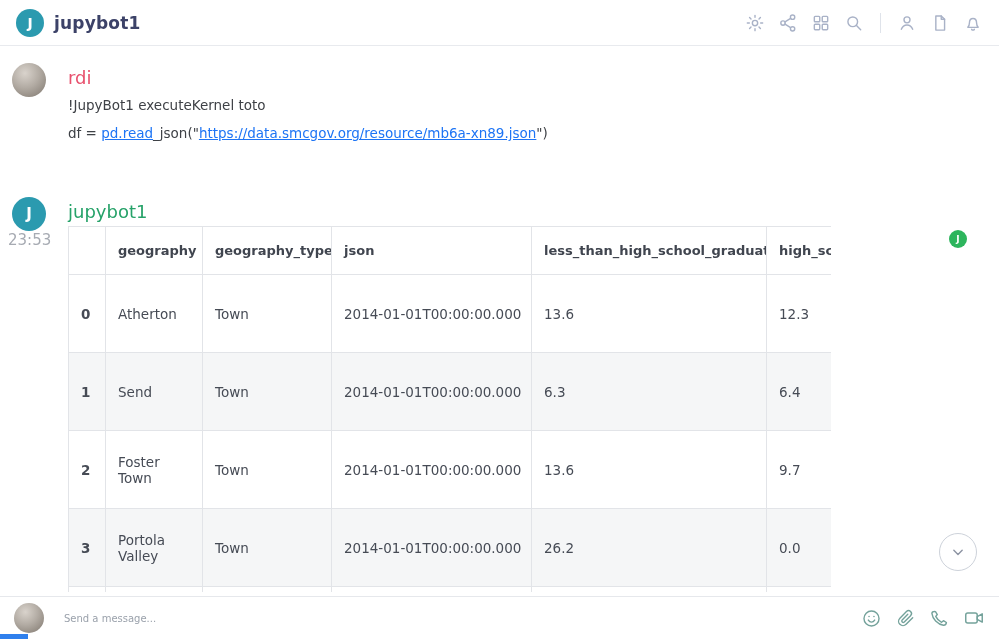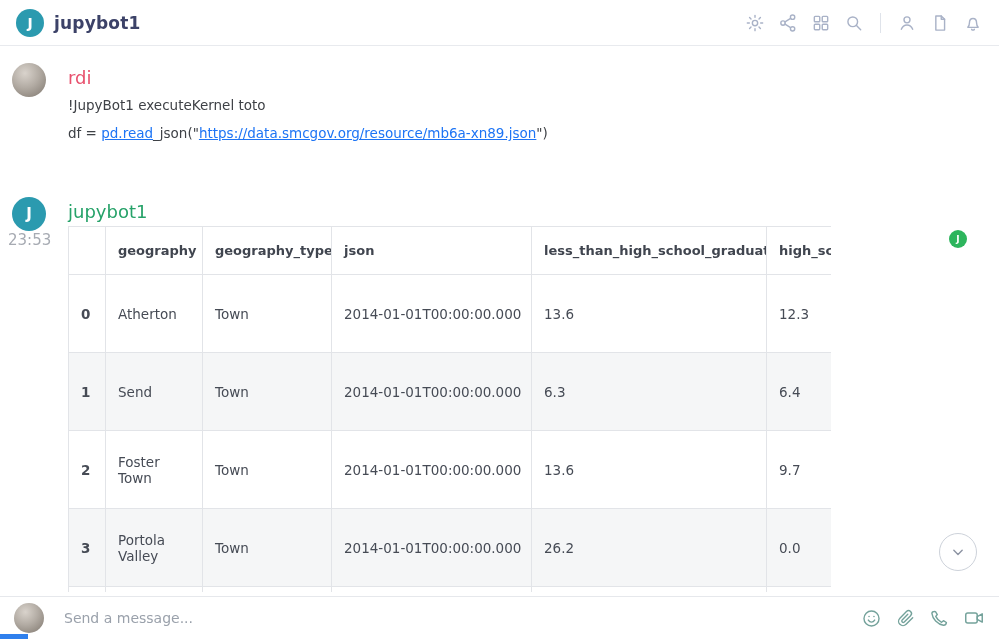--- a/index.html
+++ b/index.html
@@ -48,21 +48,21 @@
                    background:var(--badge-green,#2db55d); color:#fff; font-size:9px; font-weight:bold;
                    display:flex; align-items:center; justify-content:center; }
   .scroll-btn { position:absolute; left:939px; top:533px; width:38px; height:38px; border-radius:50%;
                 background:#fff; border:1px solid #cdd2da; color:#8d94a3;
                 display:flex; align-items:center; justify-content:center; cursor:pointer; }
 
   
   .composer { position:absolute; left:0; bottom:0; width:100%; height:43px; background:#fff;
               border-top:1px solid #e6e8ec; display:flex; align-items:center; padding:0 14px; z-index:5; }
   .composer .avatar { width:30px; height:30px; font-size:13px; }
-  .composer input { flex:1; margin-left:18px; border:none; outline:none; font-size:14px;
+  .composer input { flex:1; margin-left:18px; border:none; outline:none; font-size:10px;
                     font-family:inherit; color:#3e4146; background:transparent; }
   .composer input::placeholder { color:var(--placeholder,#9aa1ab); }
   .composer-icons { display:flex; align-items:center; gap:13px; color:var(--composer-icon,#74a29b); }
 
   .bottom-strip { position:absolute; left:0; bottom:0; width:28px; height:5px;
                   background:var(--strip-blue,#2f80ed); z-index:9; }
 </style>
 </head>
 <body>
 

